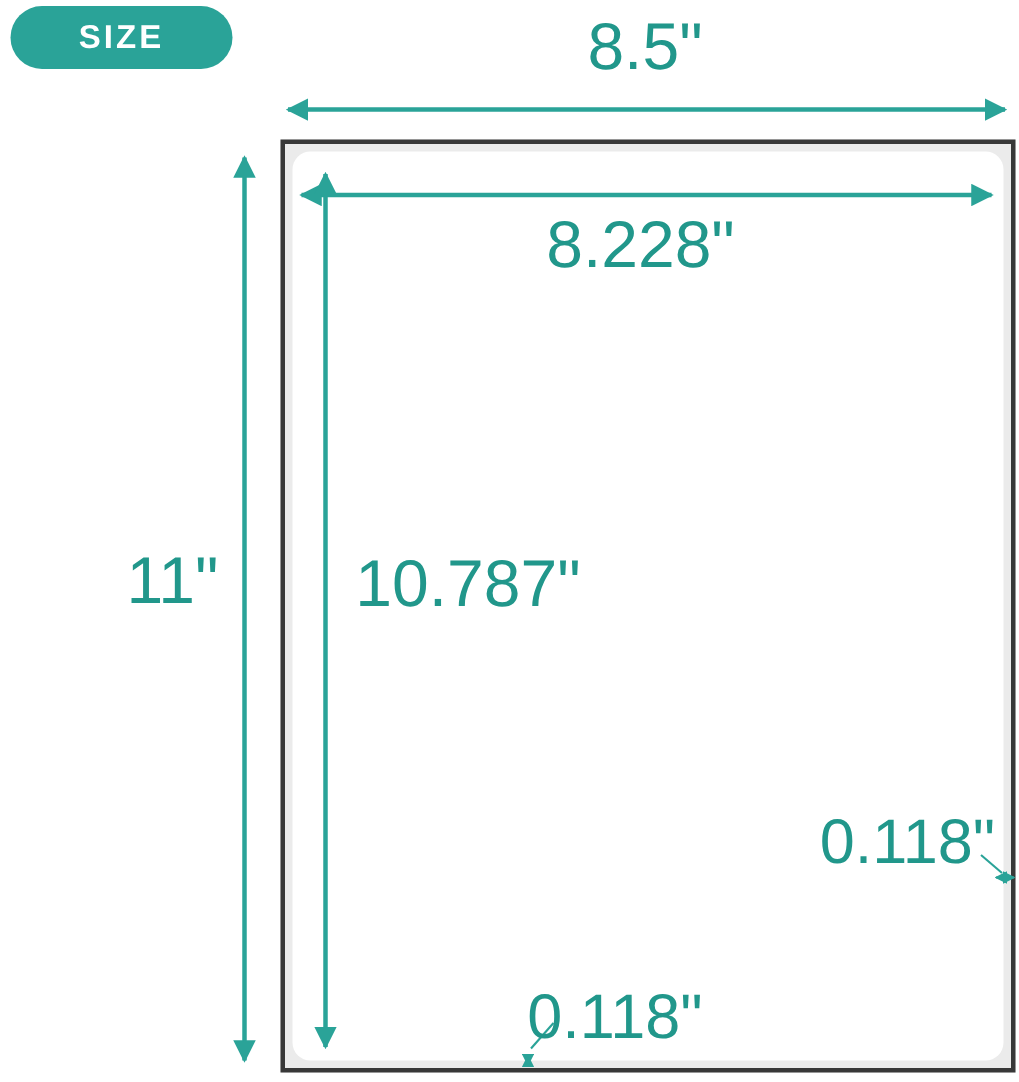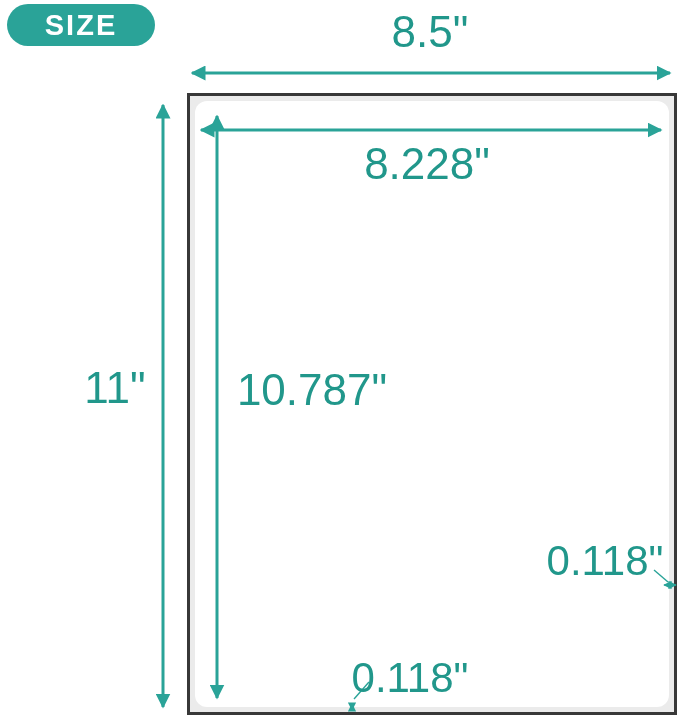--- a/index.html
+++ b/index.html
@@ -20,21 +20,21 @@
     width: 679px; height: 721px;
     background: #ffffff;
   }
   .size-badge {
     position: absolute;
     left: 7px; top: 4px;
     width: 148px; height: 42px;
     background: var(--accent);
     border-radius: 22px;
     color: #ffffff;
-    font-size: 29px;
+    font-size: 22px;
     font-weight: bold;
     letter-spacing: 2px;
     display: flex; align-items: center; justify-content: center;
   }
   .sheet {
     position: absolute;
     left: 187px; top: 93px;
     width: 490px; height: 622px;
     background: var(--sheet-fill);
     border: 3px solid var(--sheet-border);

